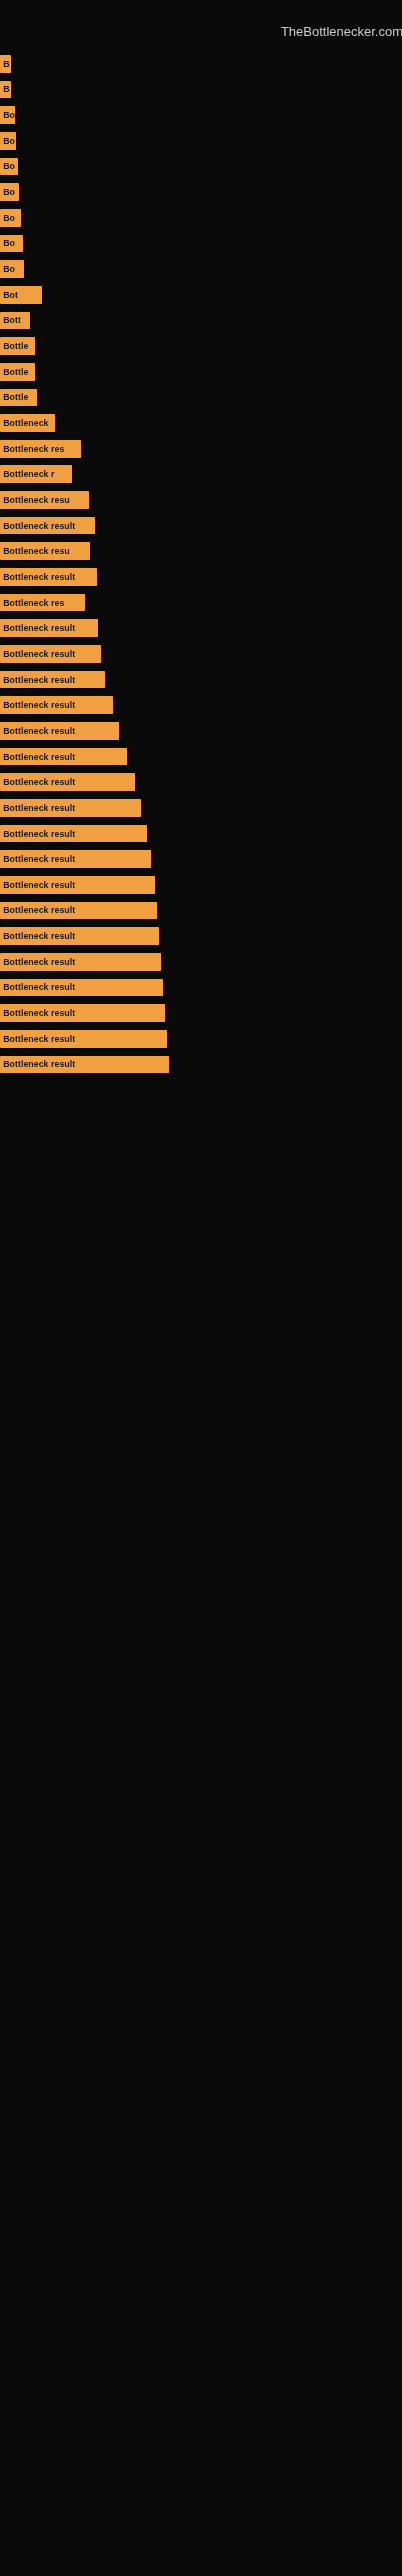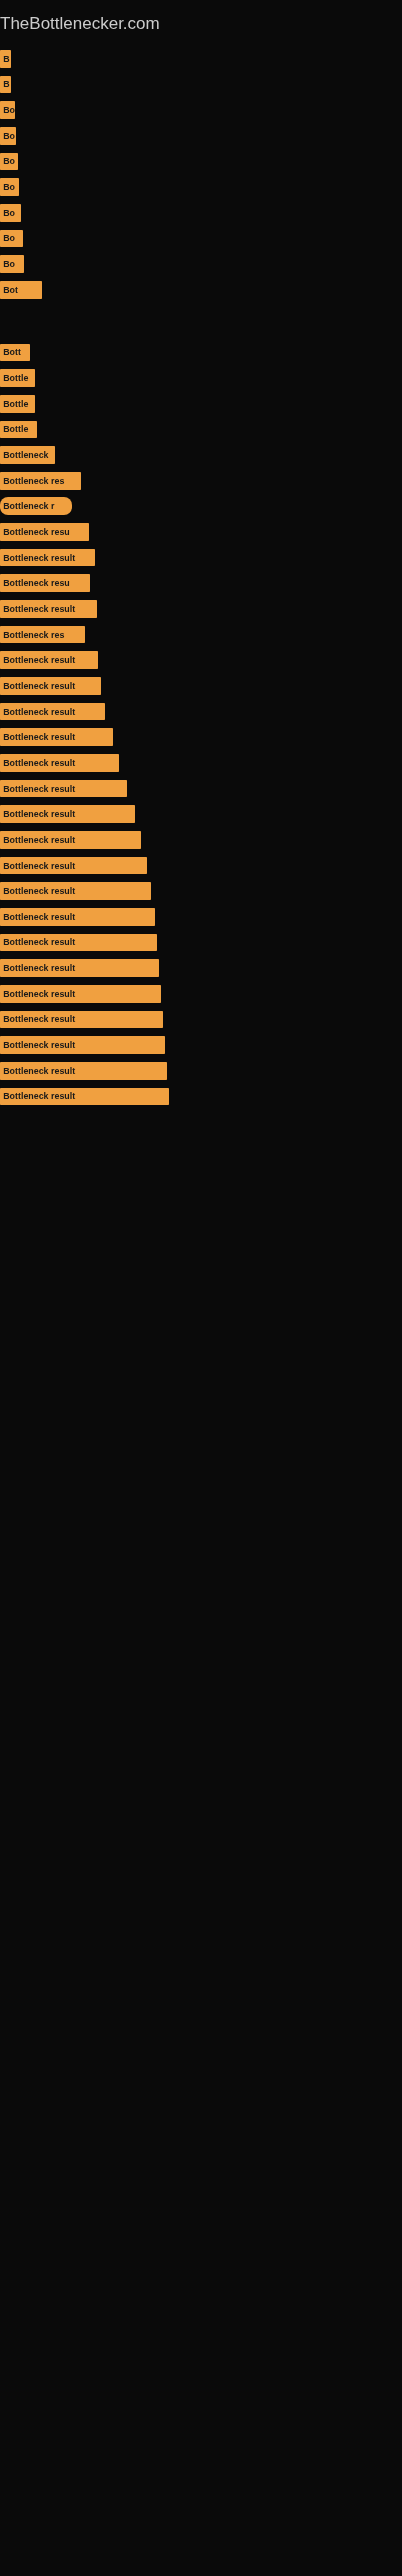--- a/index.html
+++ b/index.html
@@ -9,23 +9,23 @@
     }
     body {
       background-color: #0a0a0a;
       width: 403px;
       min-height: 2576px;
       font-family: Arial, sans-serif;
       position: relative;
     }
     .site-title {
       color: #cccccc;
-      font-size: 17px;
-      text-align: left;
-      padding: 14px 0 4px 0;
+      font-size: 13px;
+      text-align: right;
+      padding: 24px 0 4px 0;
       font-weight: normal;
     }
     .bars-container {
       padding: 8px 0;
       display: flex;
       flex-direction: column;
       gap: 0px;
     }
     .bar-row {
       display: flex;
@@ -99,21 +99,21 @@
       <div class="bar" style="width: 24px;">
         <span class="bar-label">Bo</span>
       </div>
     </div>
     <div class="bar-row">
       <div class="bar" style="width: 42px;">
         <span class="bar-label">Bot</span>
       </div>
     </div>
     <div class="bar-row">
-      <div class="bar" style="width: 30px; margin-top: 37px;">
+      <div class="bar" style="width: 30px;">
         <span class="bar-label">Bott</span>
       </div>
     </div>
     <div class="bar-row">
       <div class="bar" style="width: 35px;">
         <span class="bar-label">Bottle</span>
       </div>
     </div>
     <div class="bar-row">
       <div class="bar" style="width: 35px;">
@@ -129,21 +129,21 @@
       <div class="bar" style="width: 55px;">
         <span class="bar-label">Bottleneck</span>
       </div>
     </div>
     <div class="bar-row">
       <div class="bar" style="width: 81px;">
         <span class="bar-label">Bottleneck res</span>
       </div>
     </div>
     <div class="bar-row">
-      <div class="bar" style="width: 72px; border-radius: 8px;">
+      <div class="bar" style="width: 72px;">
         <span class="bar-label">Bottleneck r</span>
       </div>
     </div>
     <div class="bar-row">
       <div class="bar" style="width: 89px;">
         <span class="bar-label">Bottleneck resu</span>
       </div>
     </div>
     <div class="bar-row">
       <div class="bar" style="width: 95px;">

